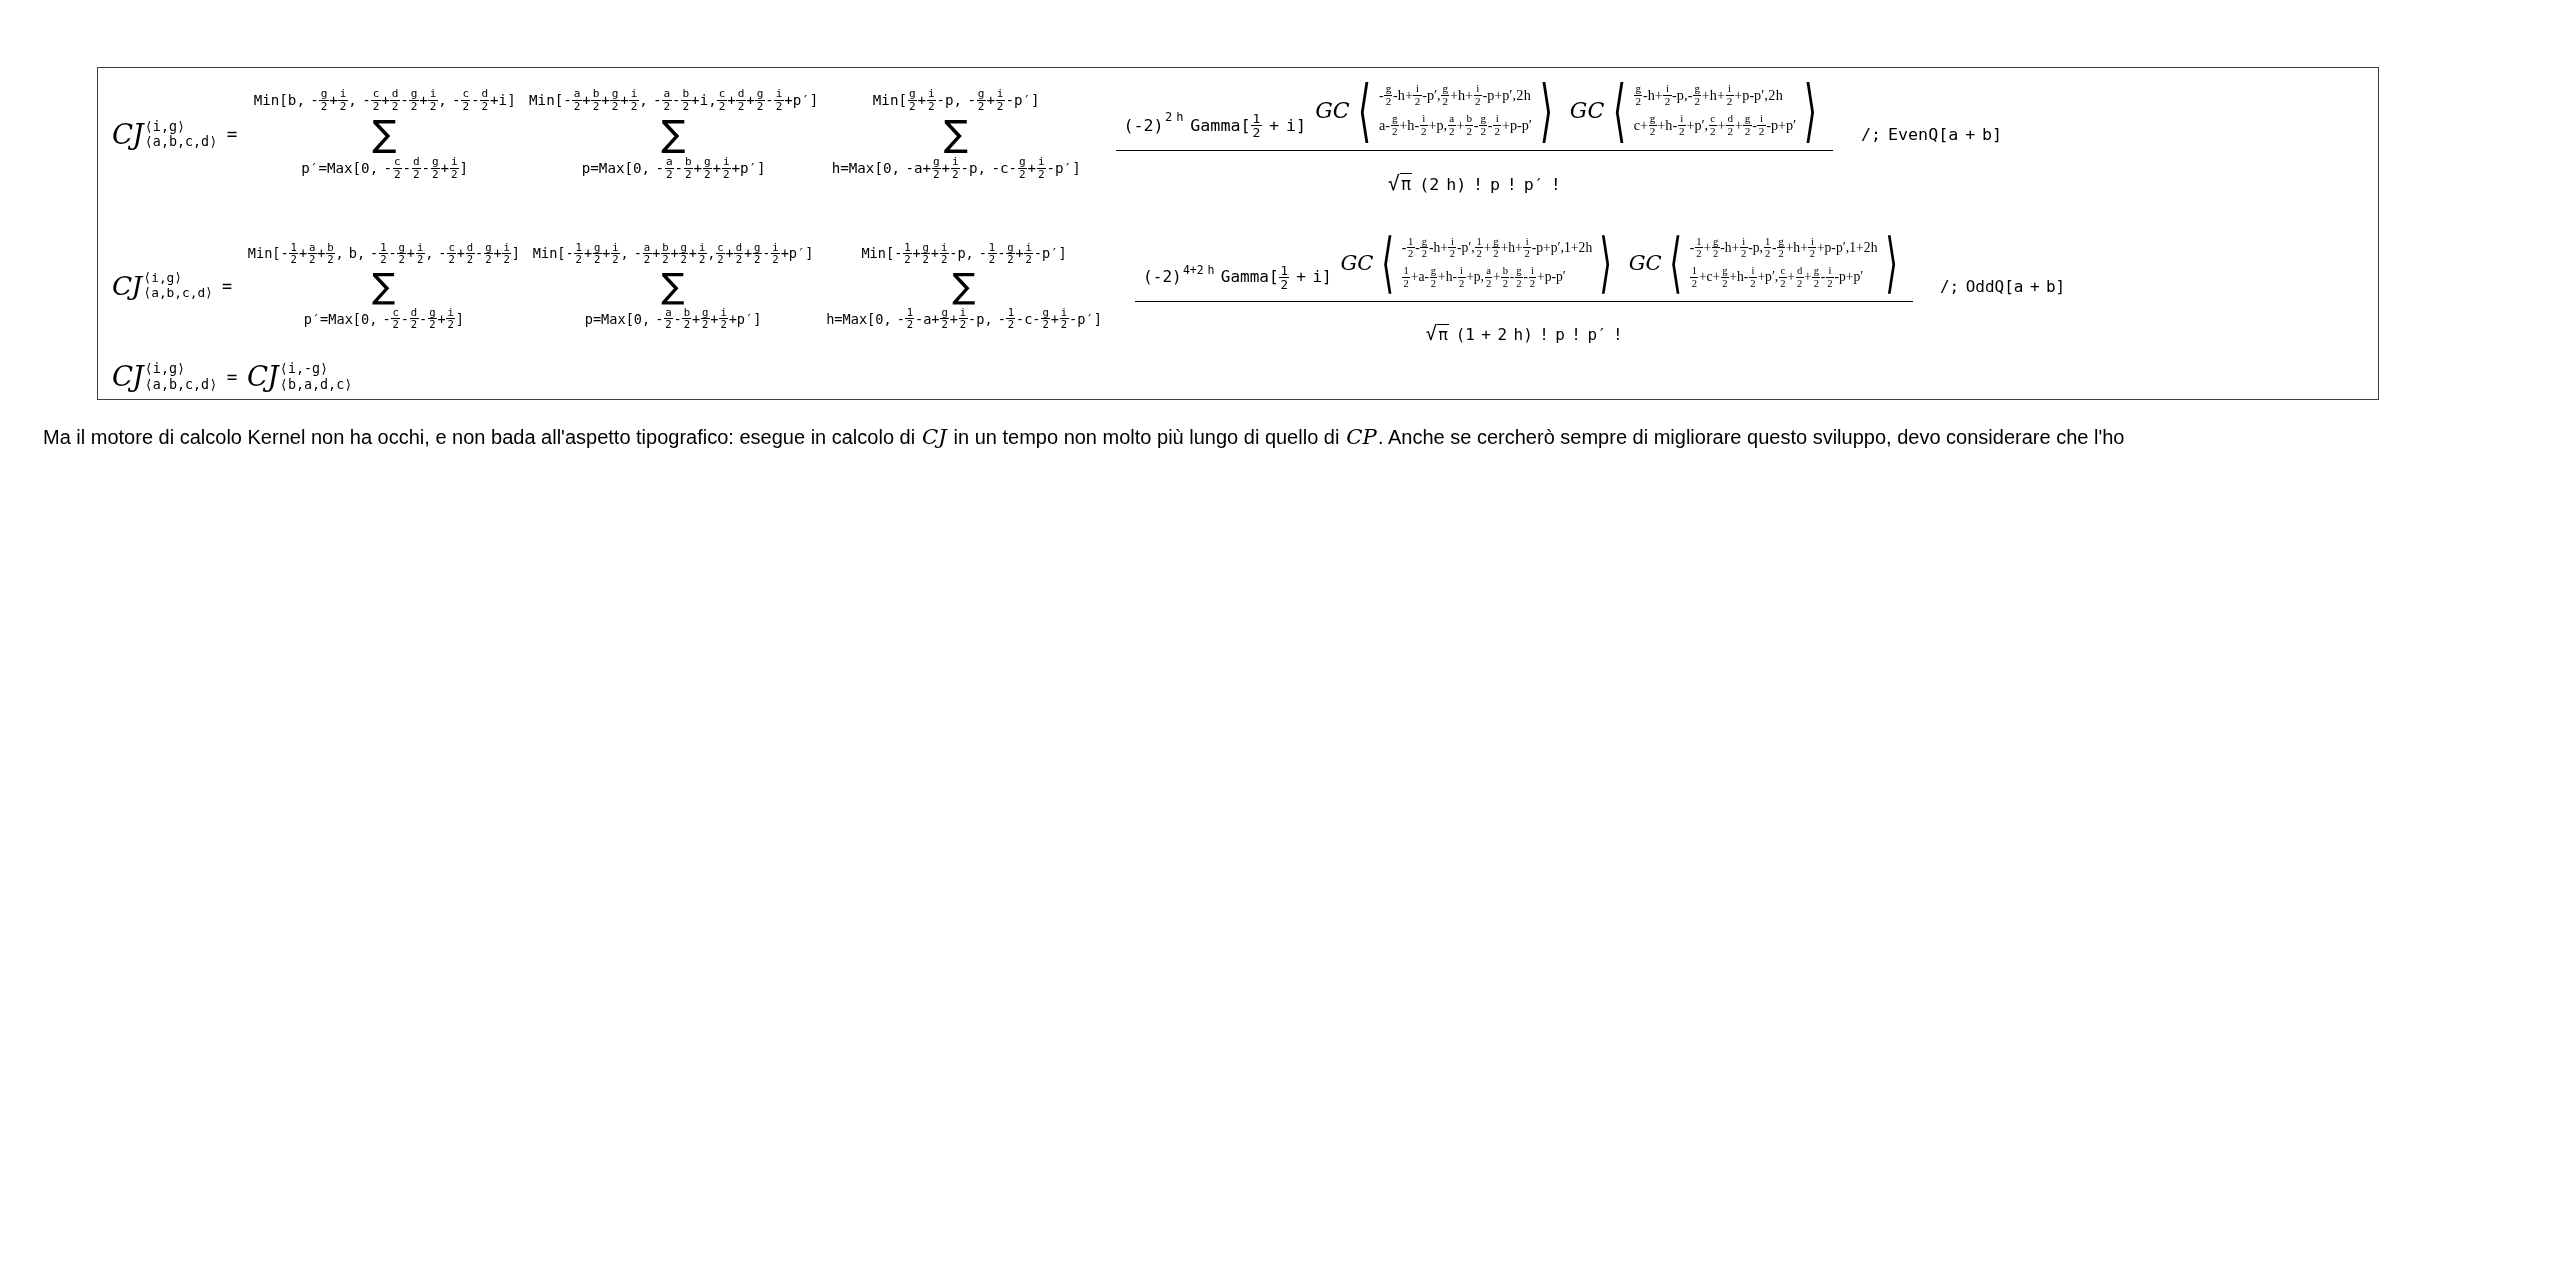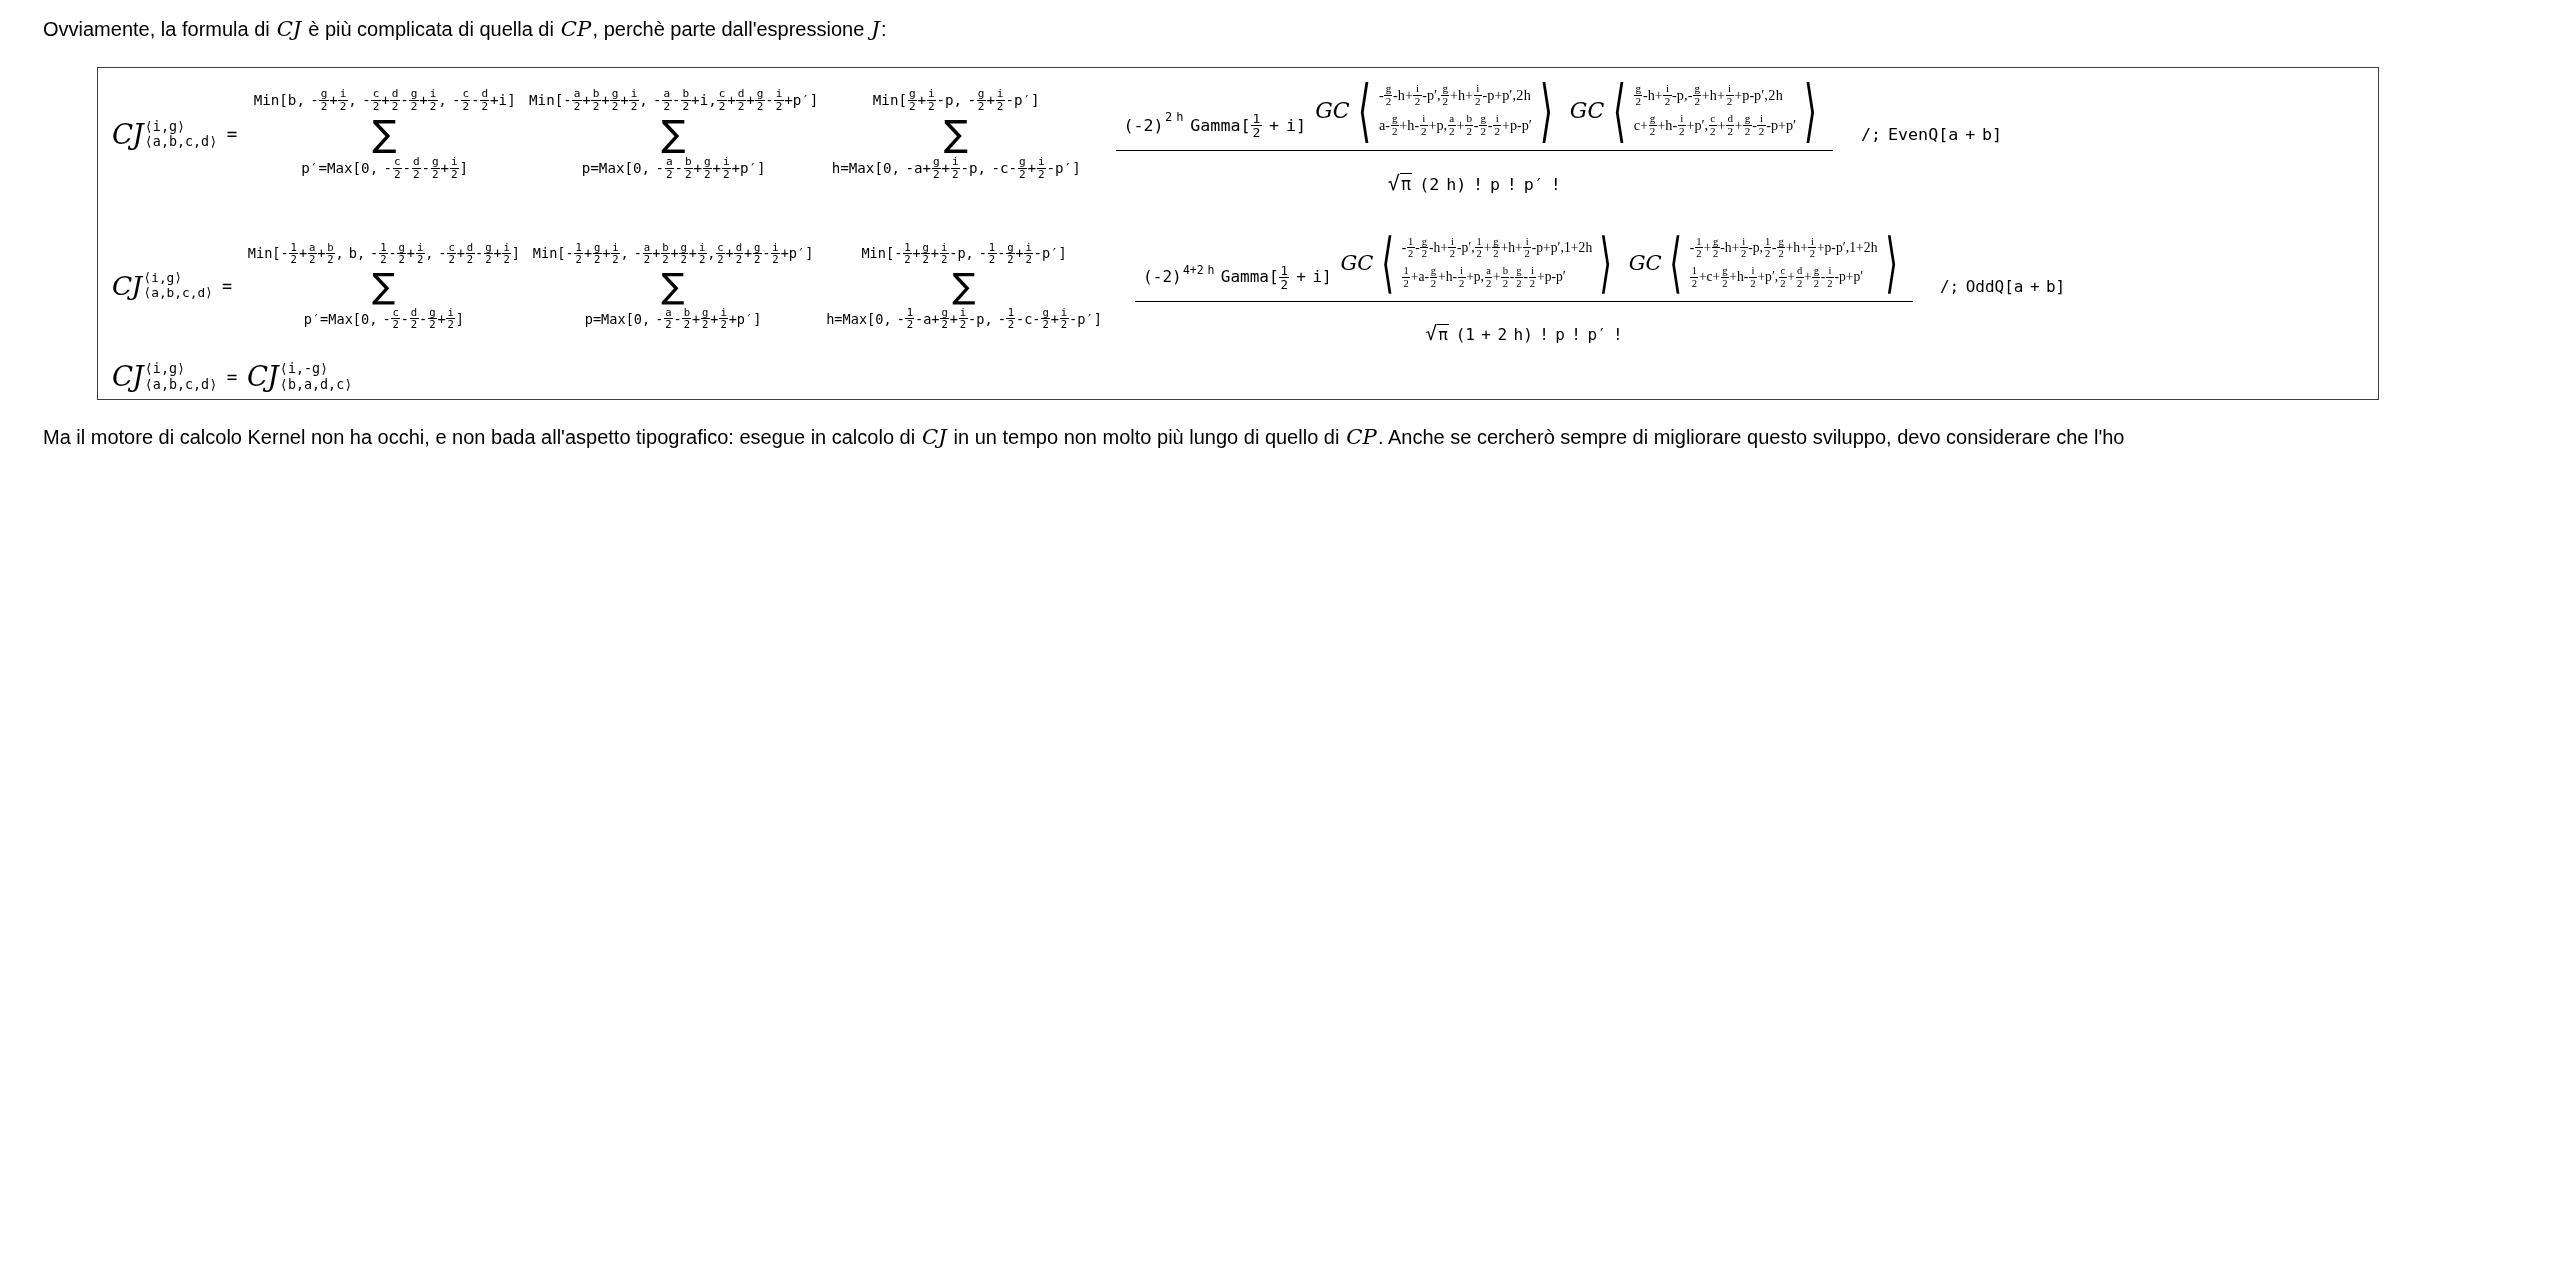--- a/index.html
+++ b/index.html
@@ -54,21 +54,20 @@
   .gcr{display:flex;align-items:center;white-space:nowrap;font-size:0.85em;height:2.15em;}
 
   .cond{margin-left:1.7em;}
   .rad{font-size:1.2em;}
   .ovl{border-top:1.3px solid #000;padding:0 1.3px;}
 </style>
 </head>
 <body style="background: rgb(255, 255, 255); color: rgb(0, 0, 0);">
 
 <div class="page">
-  <div class="btext intro">Ovviamente, la formula di <span class="scr">CJ</span> è più complicata di quella di <span class="scr">CP</span>, perchè parte dall'espressione <span class="scr">J</span>:</div>
 
   <div class="box" style="border-color: rgb(63, 63, 63);">
     <div class="frow row-even">
         <span class="cj">
           <span class="scr cjname">CJ</span>
           <span class="iduo">
             <span>⟨i,g⟩</span>
             <span>⟨a,b,c,d⟩</span>
           </span>
         </span>

